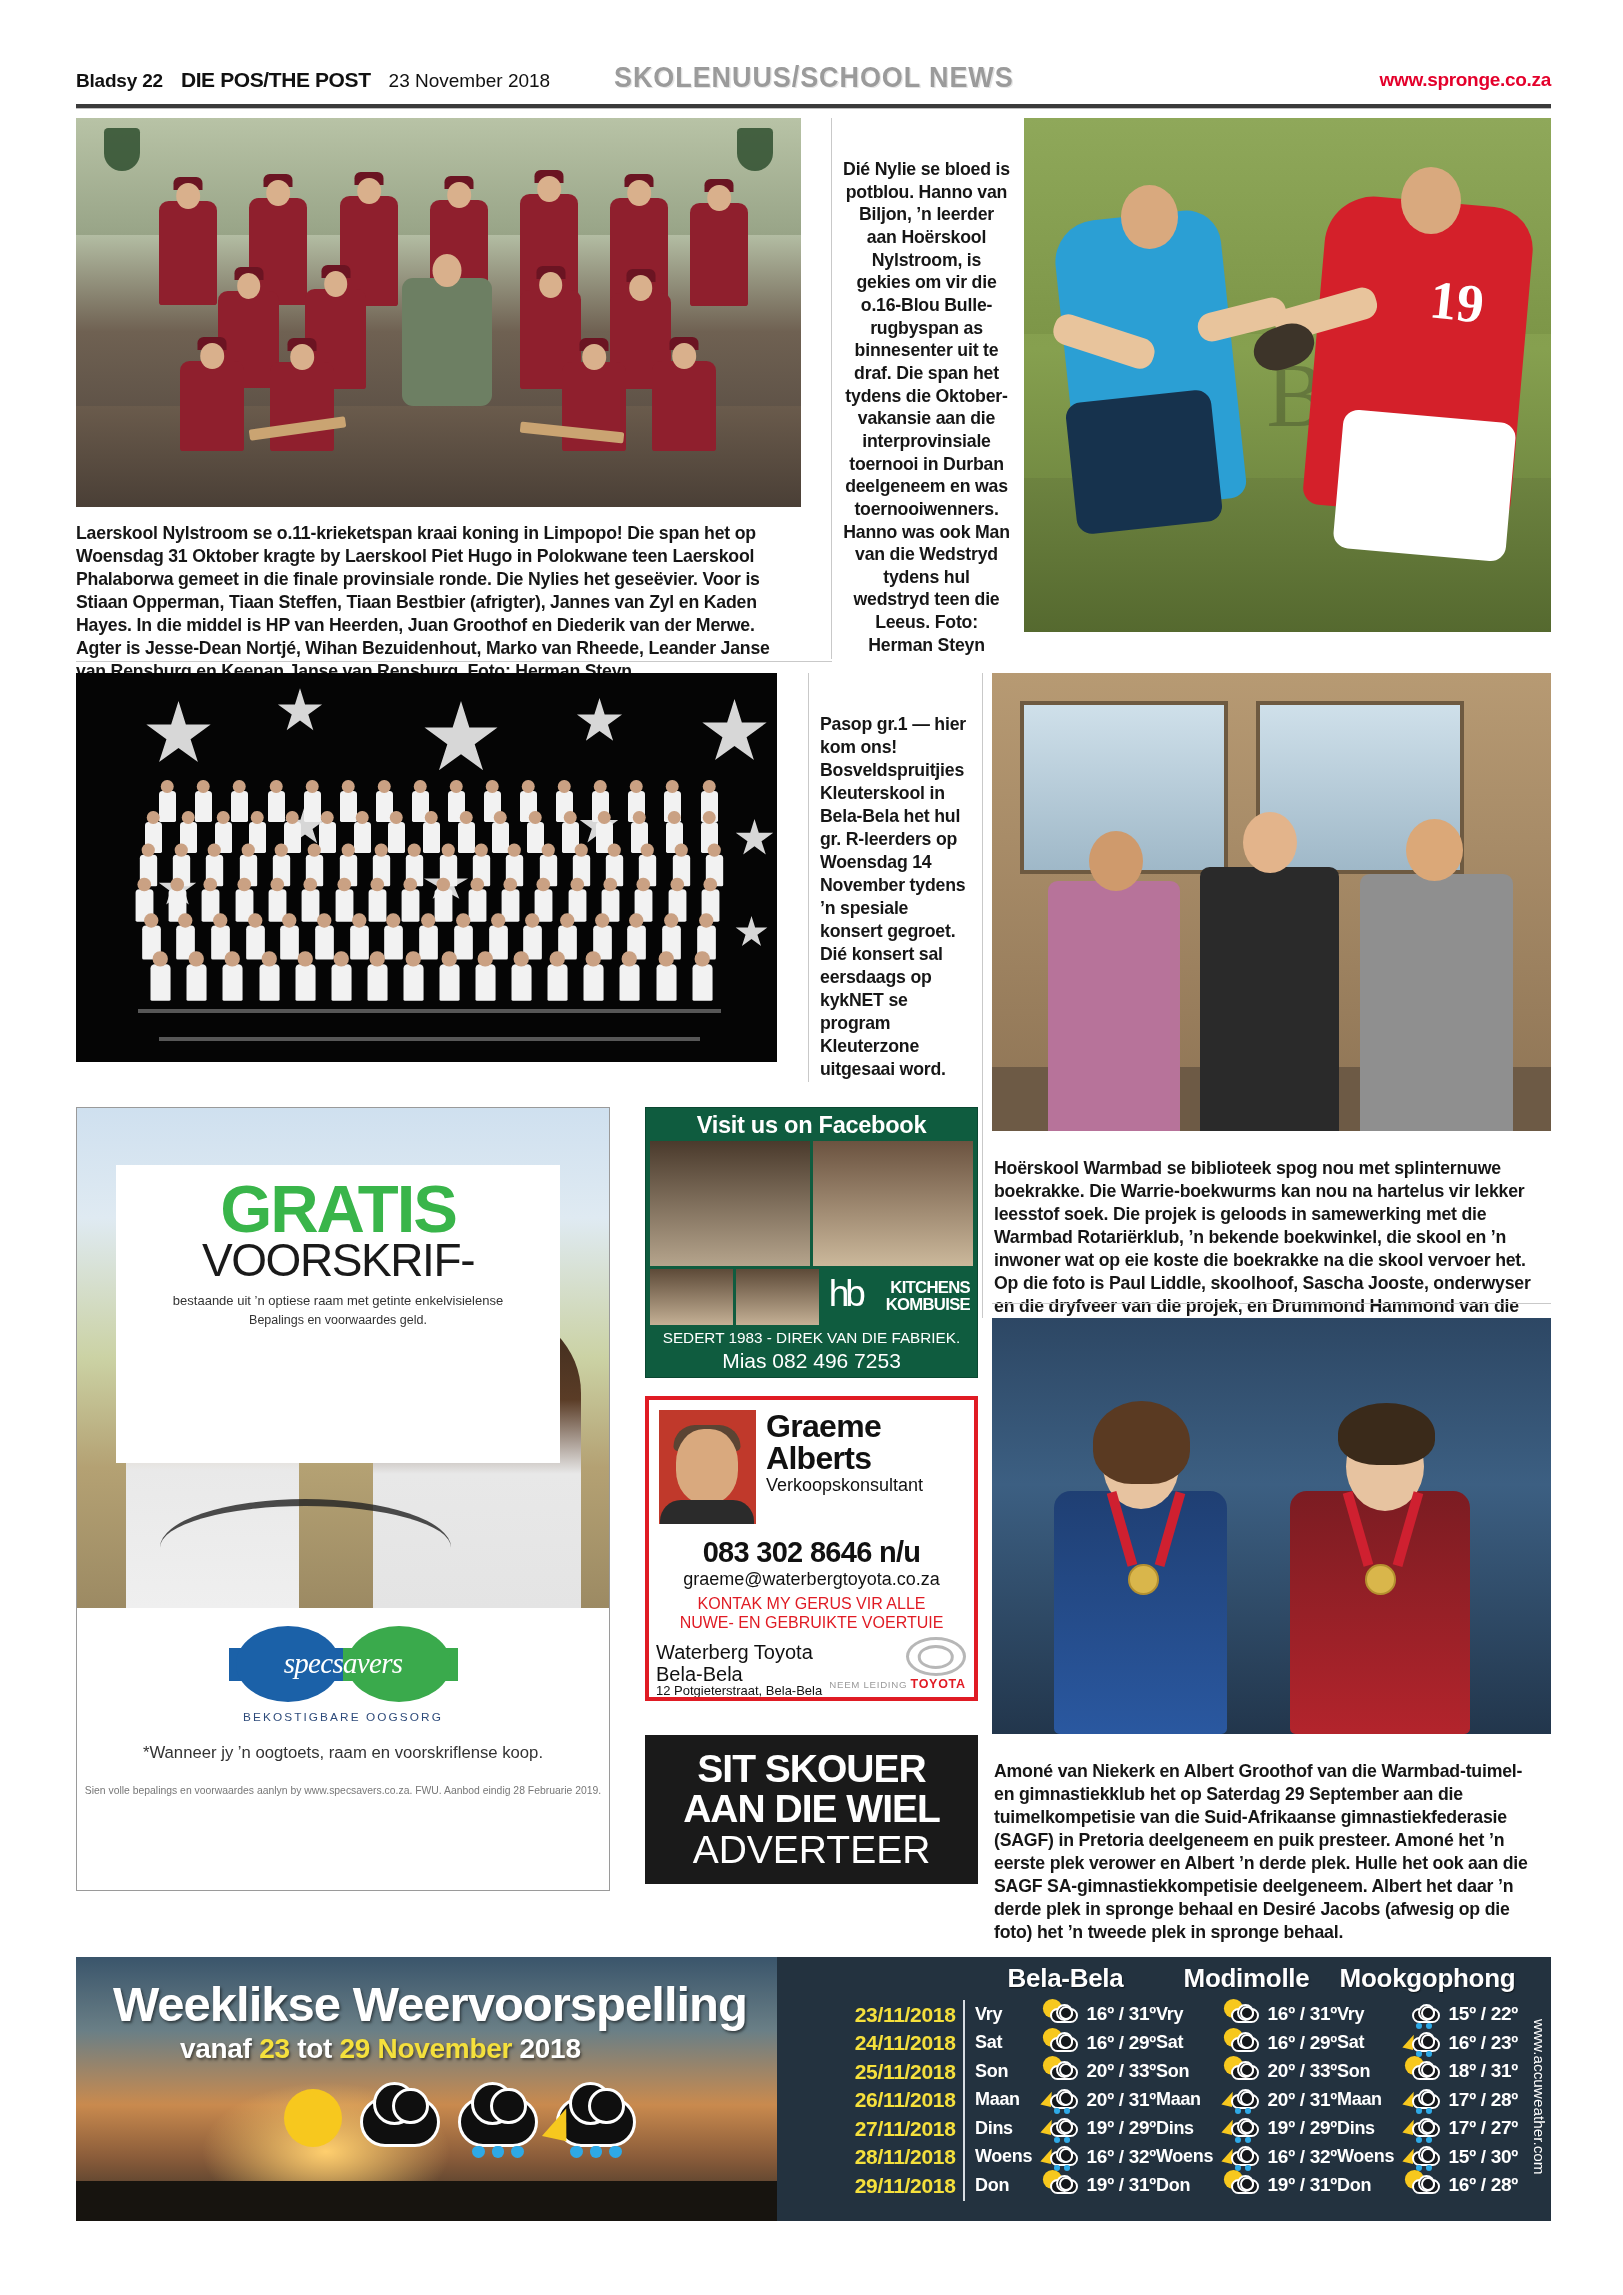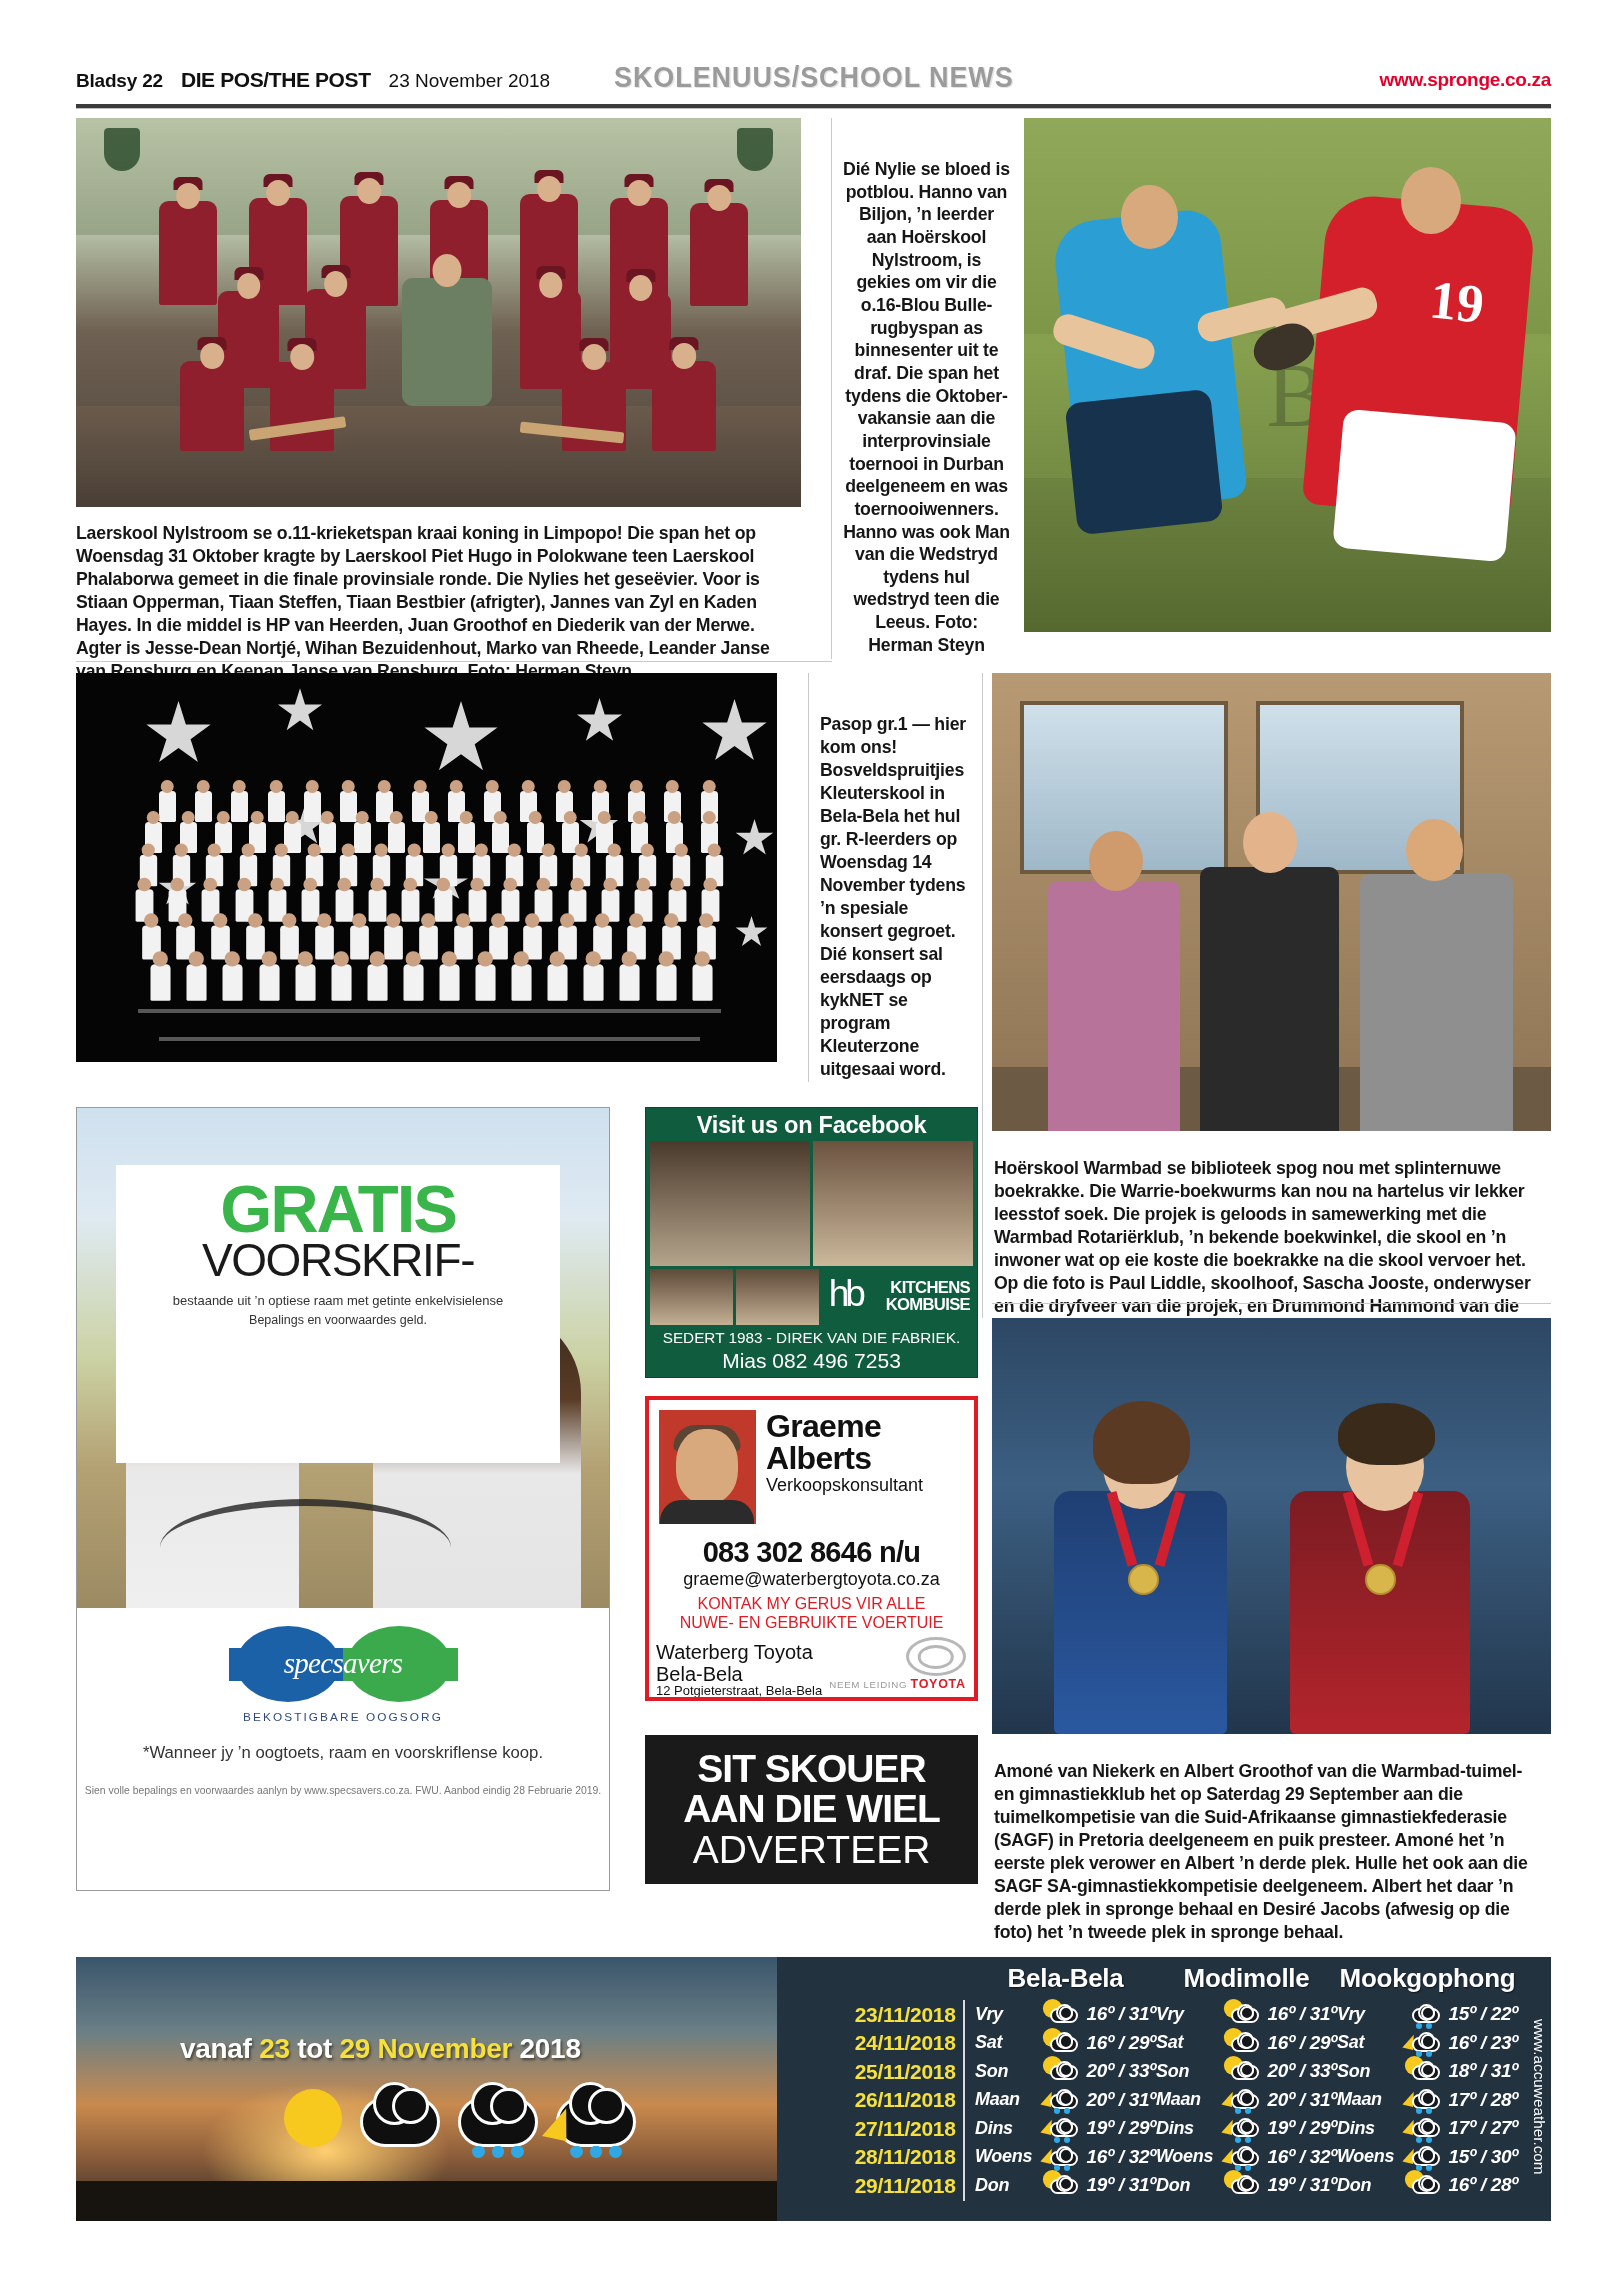--- a/index.html
+++ b/index.html
@@ -189,21 +189,21 @@
   .i-bolt{position:absolute;left:-14px;top:7px;width:0;height:0;border-left:18px solid transparent;border-right:7px solid transparent;border-bottom:32px solid #f7c81e;transform:rotate(12deg);}
 
   
   .wx-table{position:absolute;left:701px;top:0;right:0;bottom:0;color:#fff;}
   .wx-city-row{position:absolute;left:0;right:0;top:5.6px;display:flex;}
   .wx-city{font-size:26px;font-weight:bold;text-align:center;letter-spacing:-0.3px;text-shadow:0.7px 1.4px 1.4px rgba(0,0,0,.6);}
   .wx-dates{position:absolute;left:5.6px;top:43px;width:173px;}
   .wx-date{color:#f5e03c;font-size:21px;font-weight:bold;line-height:1;height:28.5px;display:flex;align-items:center;justify-content:flex-end;letter-spacing:-0.3px;}
   .wx-sep{position:absolute;left:186px;top:43px;width:2.1px;height:201px;background:#d7dde2;}
   .wx-cols{position:absolute;left:198px;top:43px;right:33px;display:flex;}
-  .wx-col{flex:1;font-style:italic;}
+  .wx-col{flex:1;}
   .wx-row{height:28.5px;display:flex;align-items:center;gap:2.8px;}
   .wx-day{width:64px;font-size:18px;font-weight:bold;letter-spacing:-0.3px;}
   .wx-ic{width:42px;height:23.6px;position:relative;flex:none;}
   .mini-cloud{position:absolute;left:8.3px;top:5.6px;width:28px;height:15.3px;background:#14171b;border:2.1px solid #fff;border-radius:9.7px;}
   .mini-cloud::before{content:"";position:absolute;left:3.5px;top:-6.2px;width:13px;height:13px;background:#14171b;border:2.1px solid #fff;border-radius:50%;}
   .mini-cloud::after{content:"";position:absolute;right:2.8px;top:-4.2px;width:10.4px;height:10.4px;background:#14171b;border:2.1px solid #fff;border-radius:50%;}
   .mini-sun{position:absolute;left:2.8px;top:-1.4px;width:15.3px;height:15.3px;background:#f7c81e;border-radius:50%;box-shadow:0 0 0 2.1px #f7c81e;}
   .mini-bolt{position:absolute;left:0px;top:2.8px;width:0;height:0;border-left:8.3px solid transparent;border-right:3.5px solid transparent;border-bottom:15.3px solid #f7c81e;transform:rotate(14deg);}
   .mini-drops{position:absolute;left:12.5px;bottom:-2.8px;display:flex;gap:3.5px;}
   .mini-drops i{width:6.2px;height:6.2px;background:#2ea9e6;border-radius:50% 50% 60% 60%;display:block;}
@@ -580,20 +580,21 @@
     <div class="sit-l1">SIT SKOUER</div>
     <div class="sit-l2">AAN DIE WIEL</div>
     <div class="sit-l3">ADVERTEER</div>
   </div>
 
   <div class="photo" id="weather">
     <div class="wx-left">
       <div class="wx-sunglow"></div>
       <div class="wx-trees"></div>
     </div>
+    <div class="wx-title">Weeklikse Weervoorspelling</div>
     <div class="wx-sub">
       <span>vanaf</span>
       <span class="hi">23</span>
       <span>tot</span>
       <span class="hi">29</span>
       <span class="hi">November</span>
       <span>2018</span>
     </div>
     <div class="wx-icons">
       <div class="i-sun"></div>

